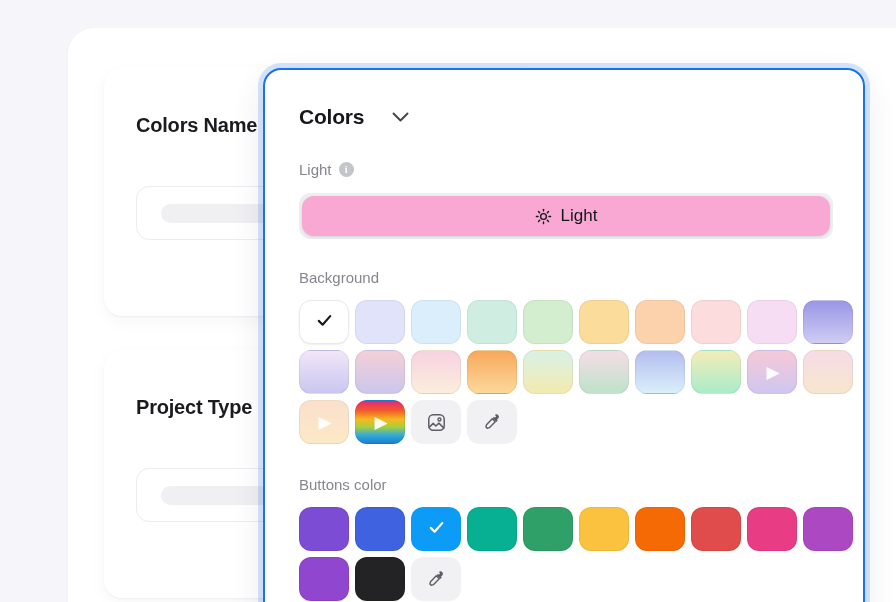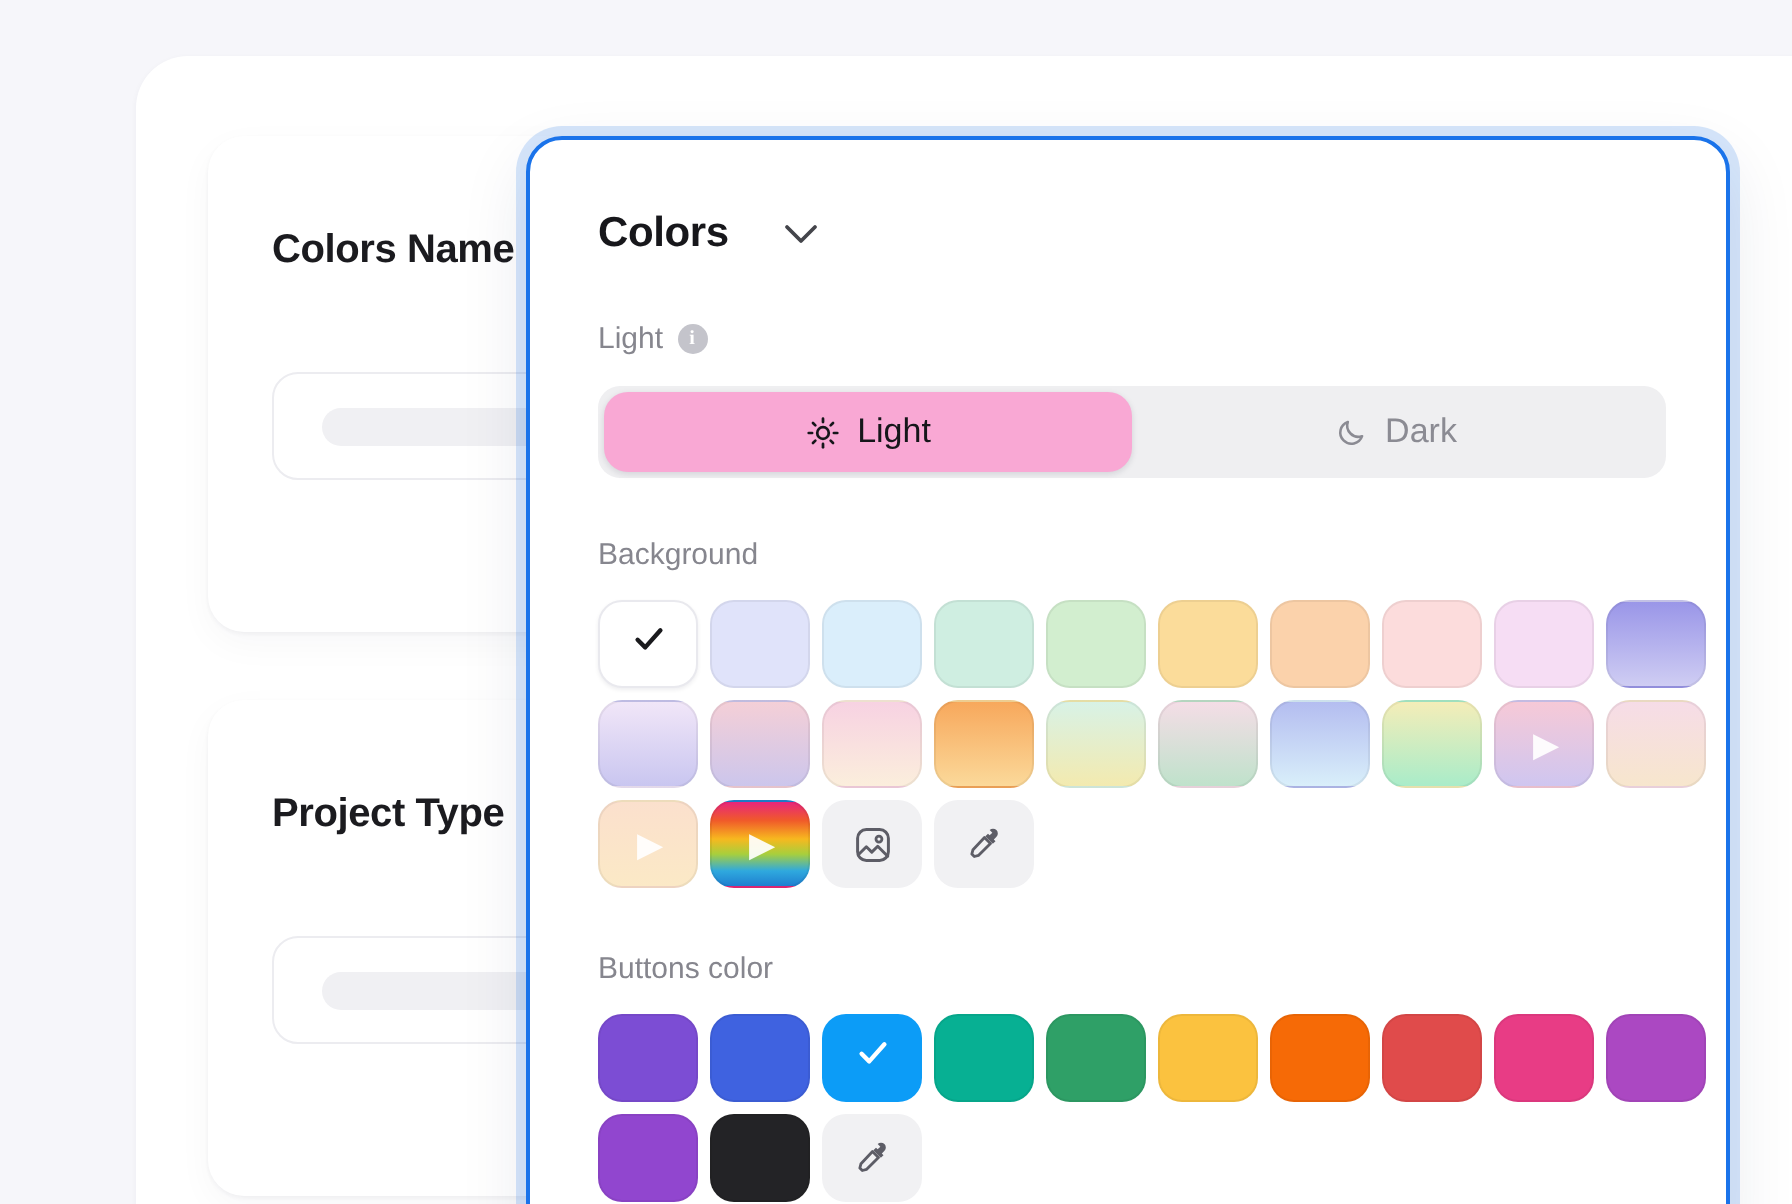--- a/index.html
+++ b/index.html
@@ -284,28 +284,20 @@
                 <path d="M16.4 10h2"></path>
               <path d="M4.1 4.1l1.4 1.4"></path>
                 <path d="M14.5 14.5l1.4 1.4"></path>
               <path d="M15.9 4.1l-1.4 1.4"></path>
                 <path d="M5.5 14.5l-1.4 1.4"></path>
             </g>
           </svg>
         </span>
         <span>Light</span>
       </div>
-      <div class="theme-option">
-        <span class="theme-icon">
-          <svg width="16" height="16" viewBox="0 0 20 20" fill="none" aria-hidden="true">
-            <path d="M16.3 12.6A7 7 0 0 1 7.4 3.7a7 7 0 1 0 8.9 8.9z" stroke="currentColor" stroke-width="1.6" stroke-linejoin="round"></path>
-          </svg>
-        </span>
-        <span>Dark</span>
-      </div>
     </div>
 
     <div class="section-label label-background">
       <span>Background</span>
     </div>
     <div class="swatch-grid" id="bg-grid">
         <div class="swatch white-check">
           <span class="check-dark"><svg width="19" height="19" viewBox="0 0 20 20" fill="none" aria-hidden="true">
               <path d="M4 10.4l4 4 8-9" stroke="currentColor" stroke-width="2.3" stroke-linecap="round" stroke-linejoin="round"></path>
             </svg></span>

